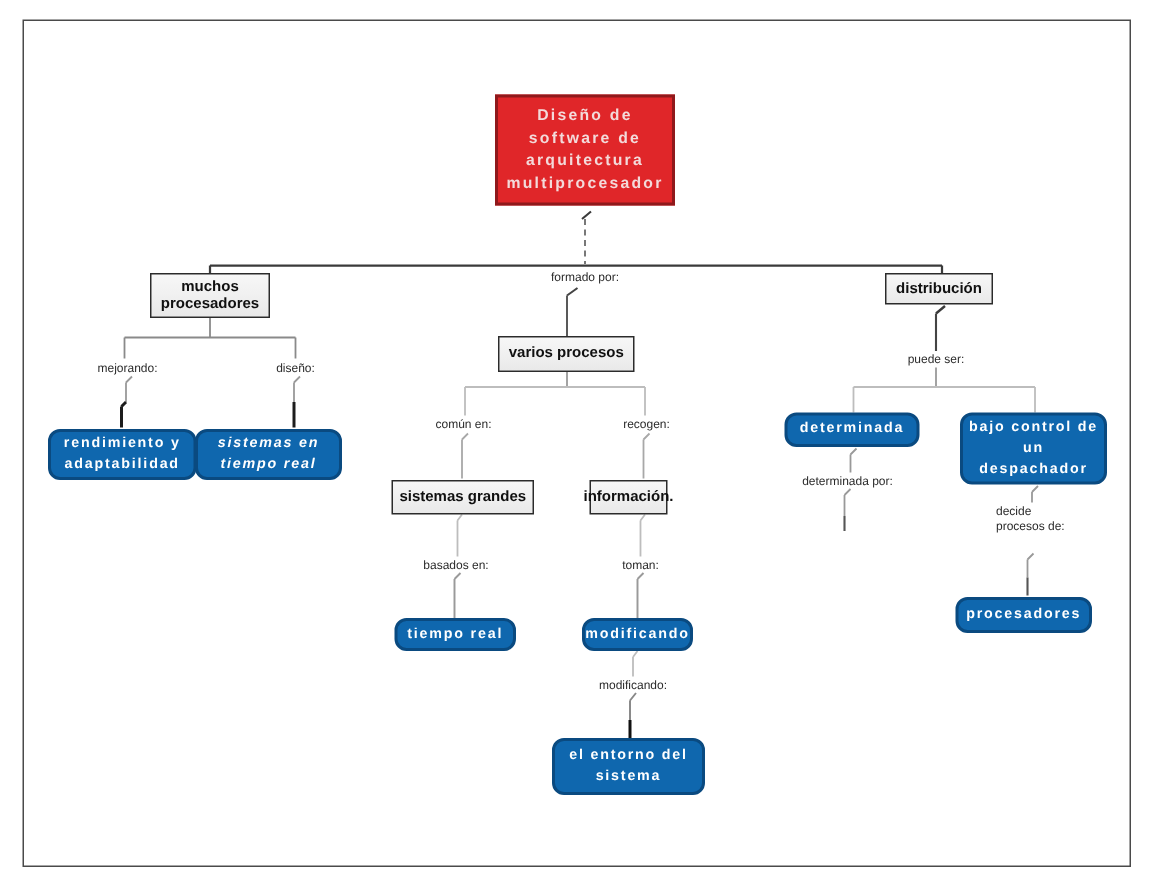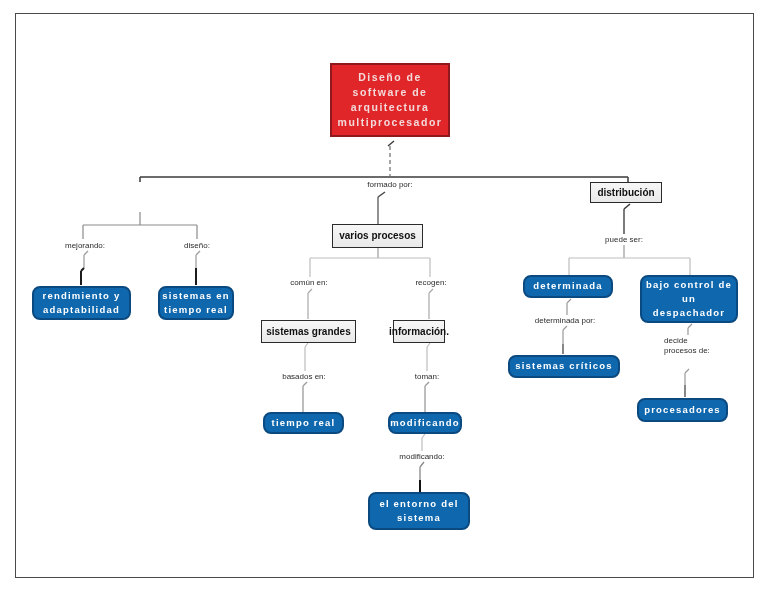--- a/index.html
+++ b/index.html
@@ -93,47 +93,47 @@
     <path d="M563,344 V354" stroke="#555" stroke-width="1.4"></path>
     <path d="M692,324 l-4,4 M688,328 V335" stroke="#999" stroke-width="1.2"></path>
     <path d="M689,369 l-4,4 M685,373 V385" stroke="#999" stroke-width="1.2"></path>
     <path d="M685,385 V397" stroke="#555" stroke-width="1.4"></path>
   </svg>
 
   <div class="node node-root" style="left:330px;top:63px;width:120px;height:74px;">
     <span>Diseño de software de arquitectura multiprocesador</span>
   </div>
 
+  <div class="node node-gray" style="left:100px;top:182px;width:80px;height:30px;">
+    <span>muchos procesadores</span>
+  </div>
   <div class="node node-gray" style="left:332px;top:224px;width:91px;height:24px;">
     <span>varios procesos</span>
   </div>
   <div class="node node-gray" style="left:590px;top:182px;width:72px;height:21px;">
     <span>distribución</span>
   </div>
   <div class="node node-gray" style="left:261px;top:320px;width:95px;height:23px;">
     <span>sistemas grandes</span>
   </div>
   <div class="node node-gray" style="left:393px;top:320px;width:52px;height:23px;">
     <span>información.</span>
   </div>
 
   <div class="node node-blue" style="left:32px;top:286px;width:99px;height:34px;">
     <span>rendimiento y adaptabilidad</span>
   </div>
-  <div class="node node-blue" style="left:158px;top:286px;width:76px;height:34px;">
+  <div class="node node-blue" style="left:130px;top:286px;width:98px;height:34px;font-style:italic;">
     <span>sistemas en tiempo real</span>
   </div>
   <div class="node node-blue" style="left:523px;top:275px;width:90px;height:23px;">
     <span>determinada</span>
   </div>
   <div class="node node-blue" style="left:640px;top:275px;width:98px;height:48px;">
     <span>bajo control de un despachador</span>
-  </div>
-  <div class="node node-blue" style="left:508px;top:355px;width:112px;height:23px;">
-    <span>sistemas críticos</span>
   </div>
   <div class="node node-blue" style="left:263px;top:412px;width:81px;height:22px;">
     <span>tiempo real</span>
   </div>
   <div class="node node-blue" style="left:388px;top:412px;width:74px;height:22px;">
     <span>modificando</span>
   </div>
   <div class="node node-blue" style="left:368px;top:492px;width:102px;height:38px;">
     <span>el entorno del sistema</span>
   </div>

